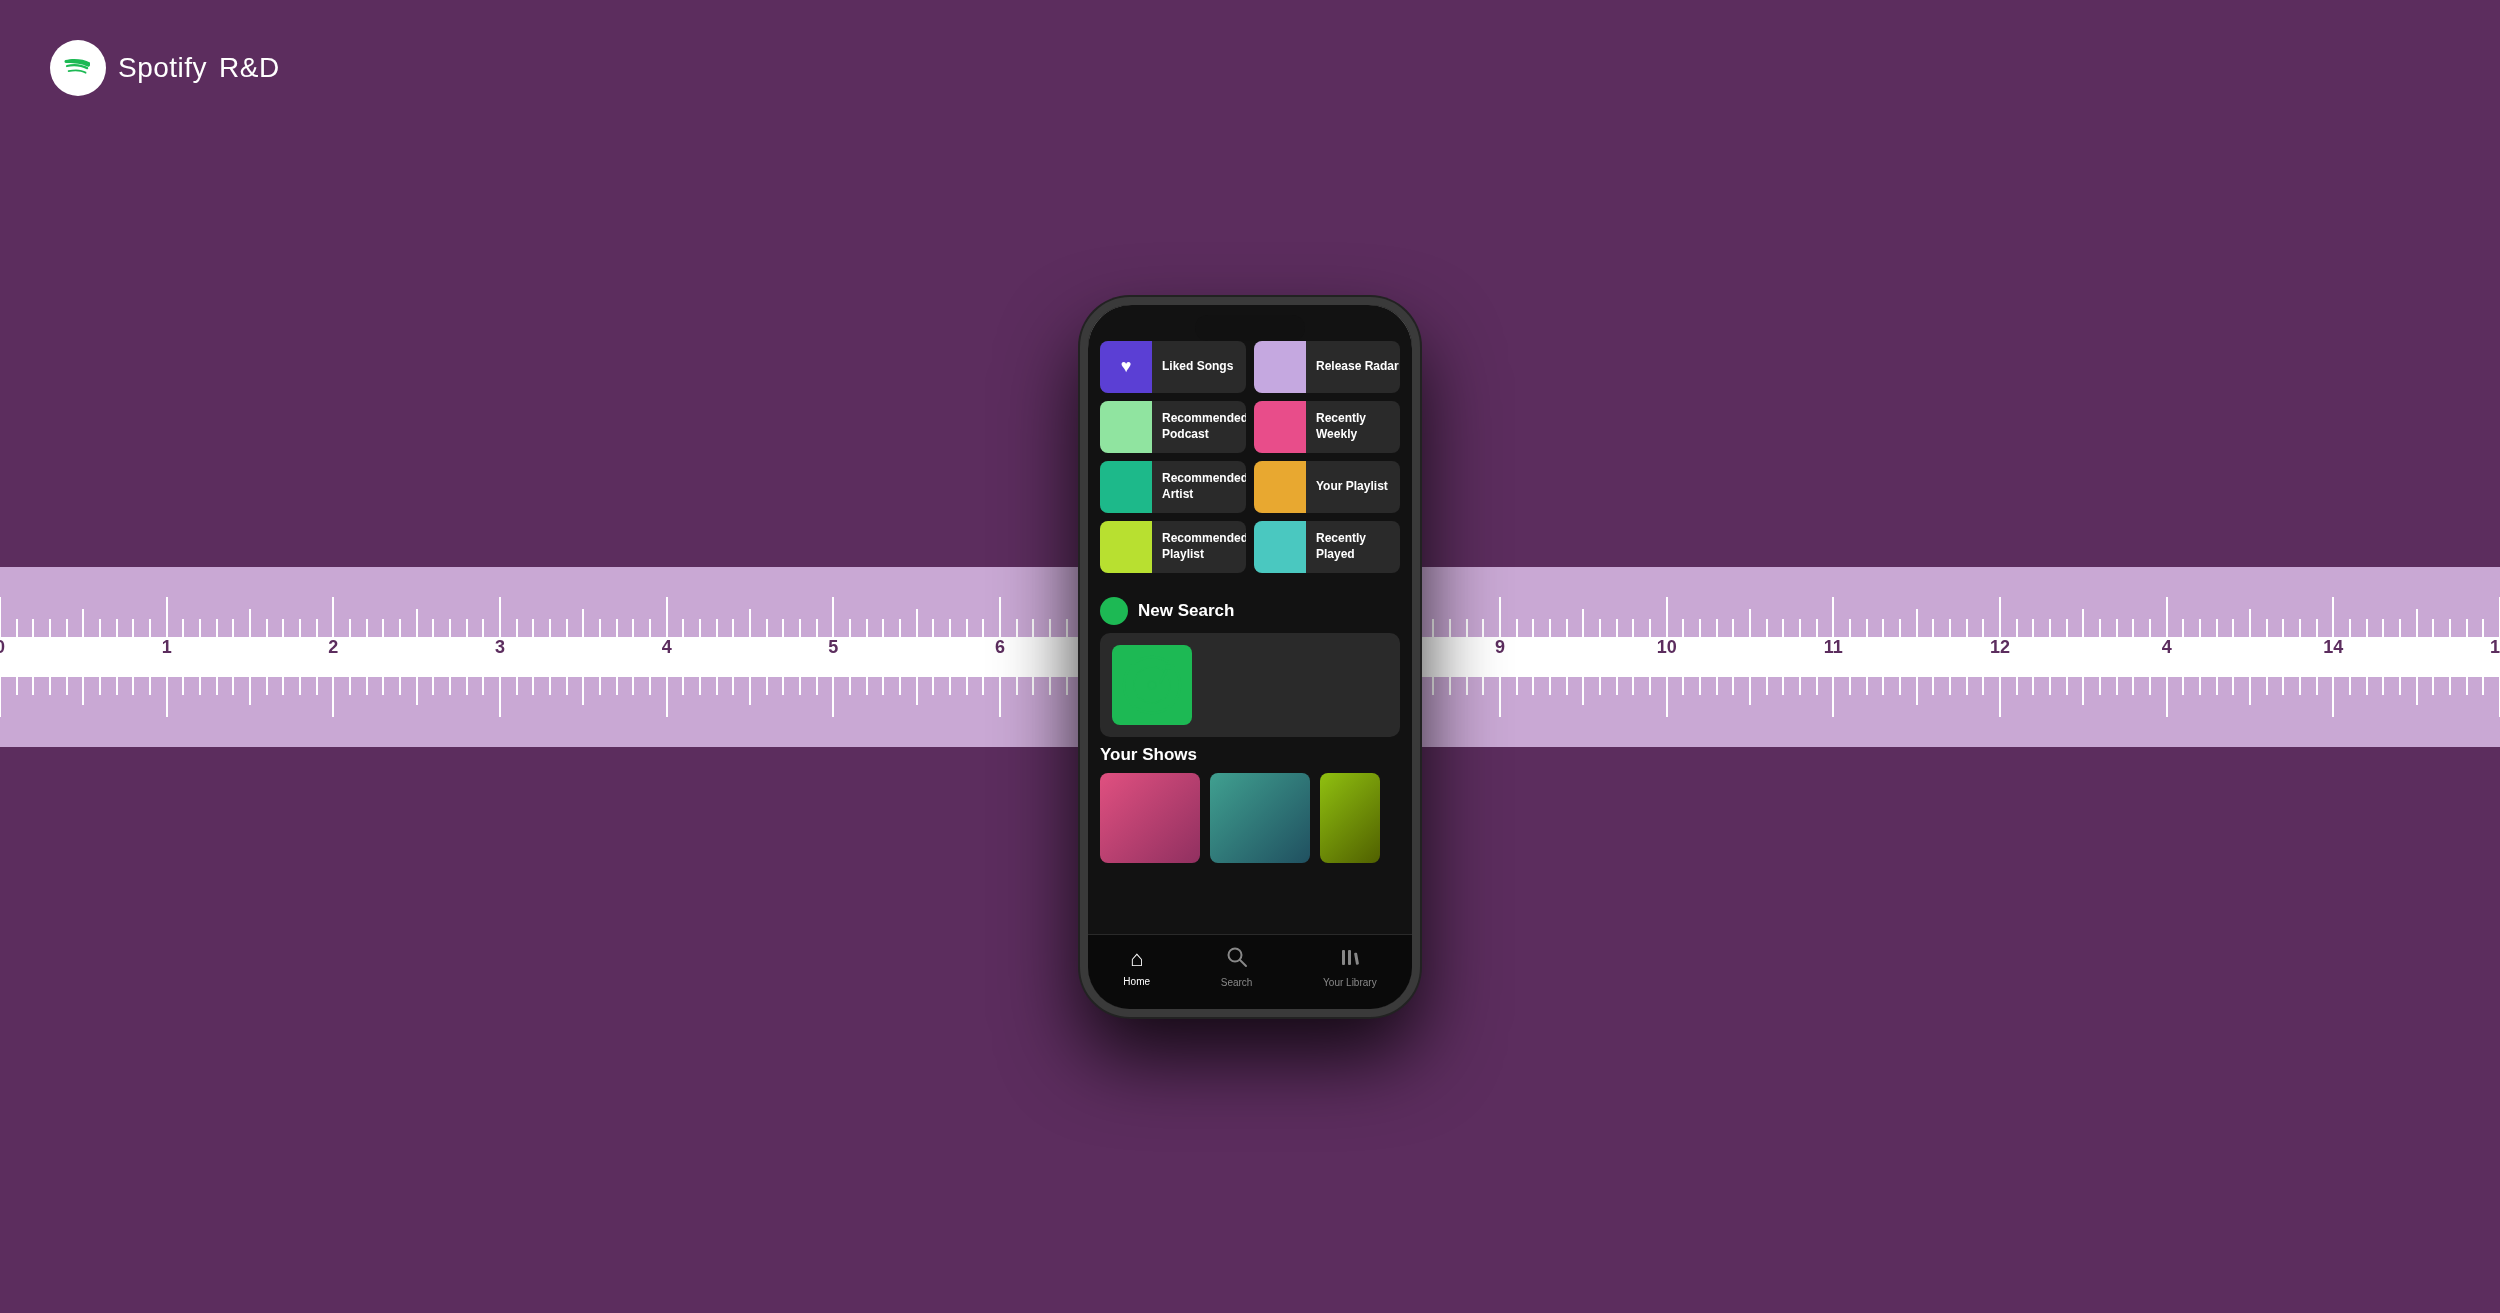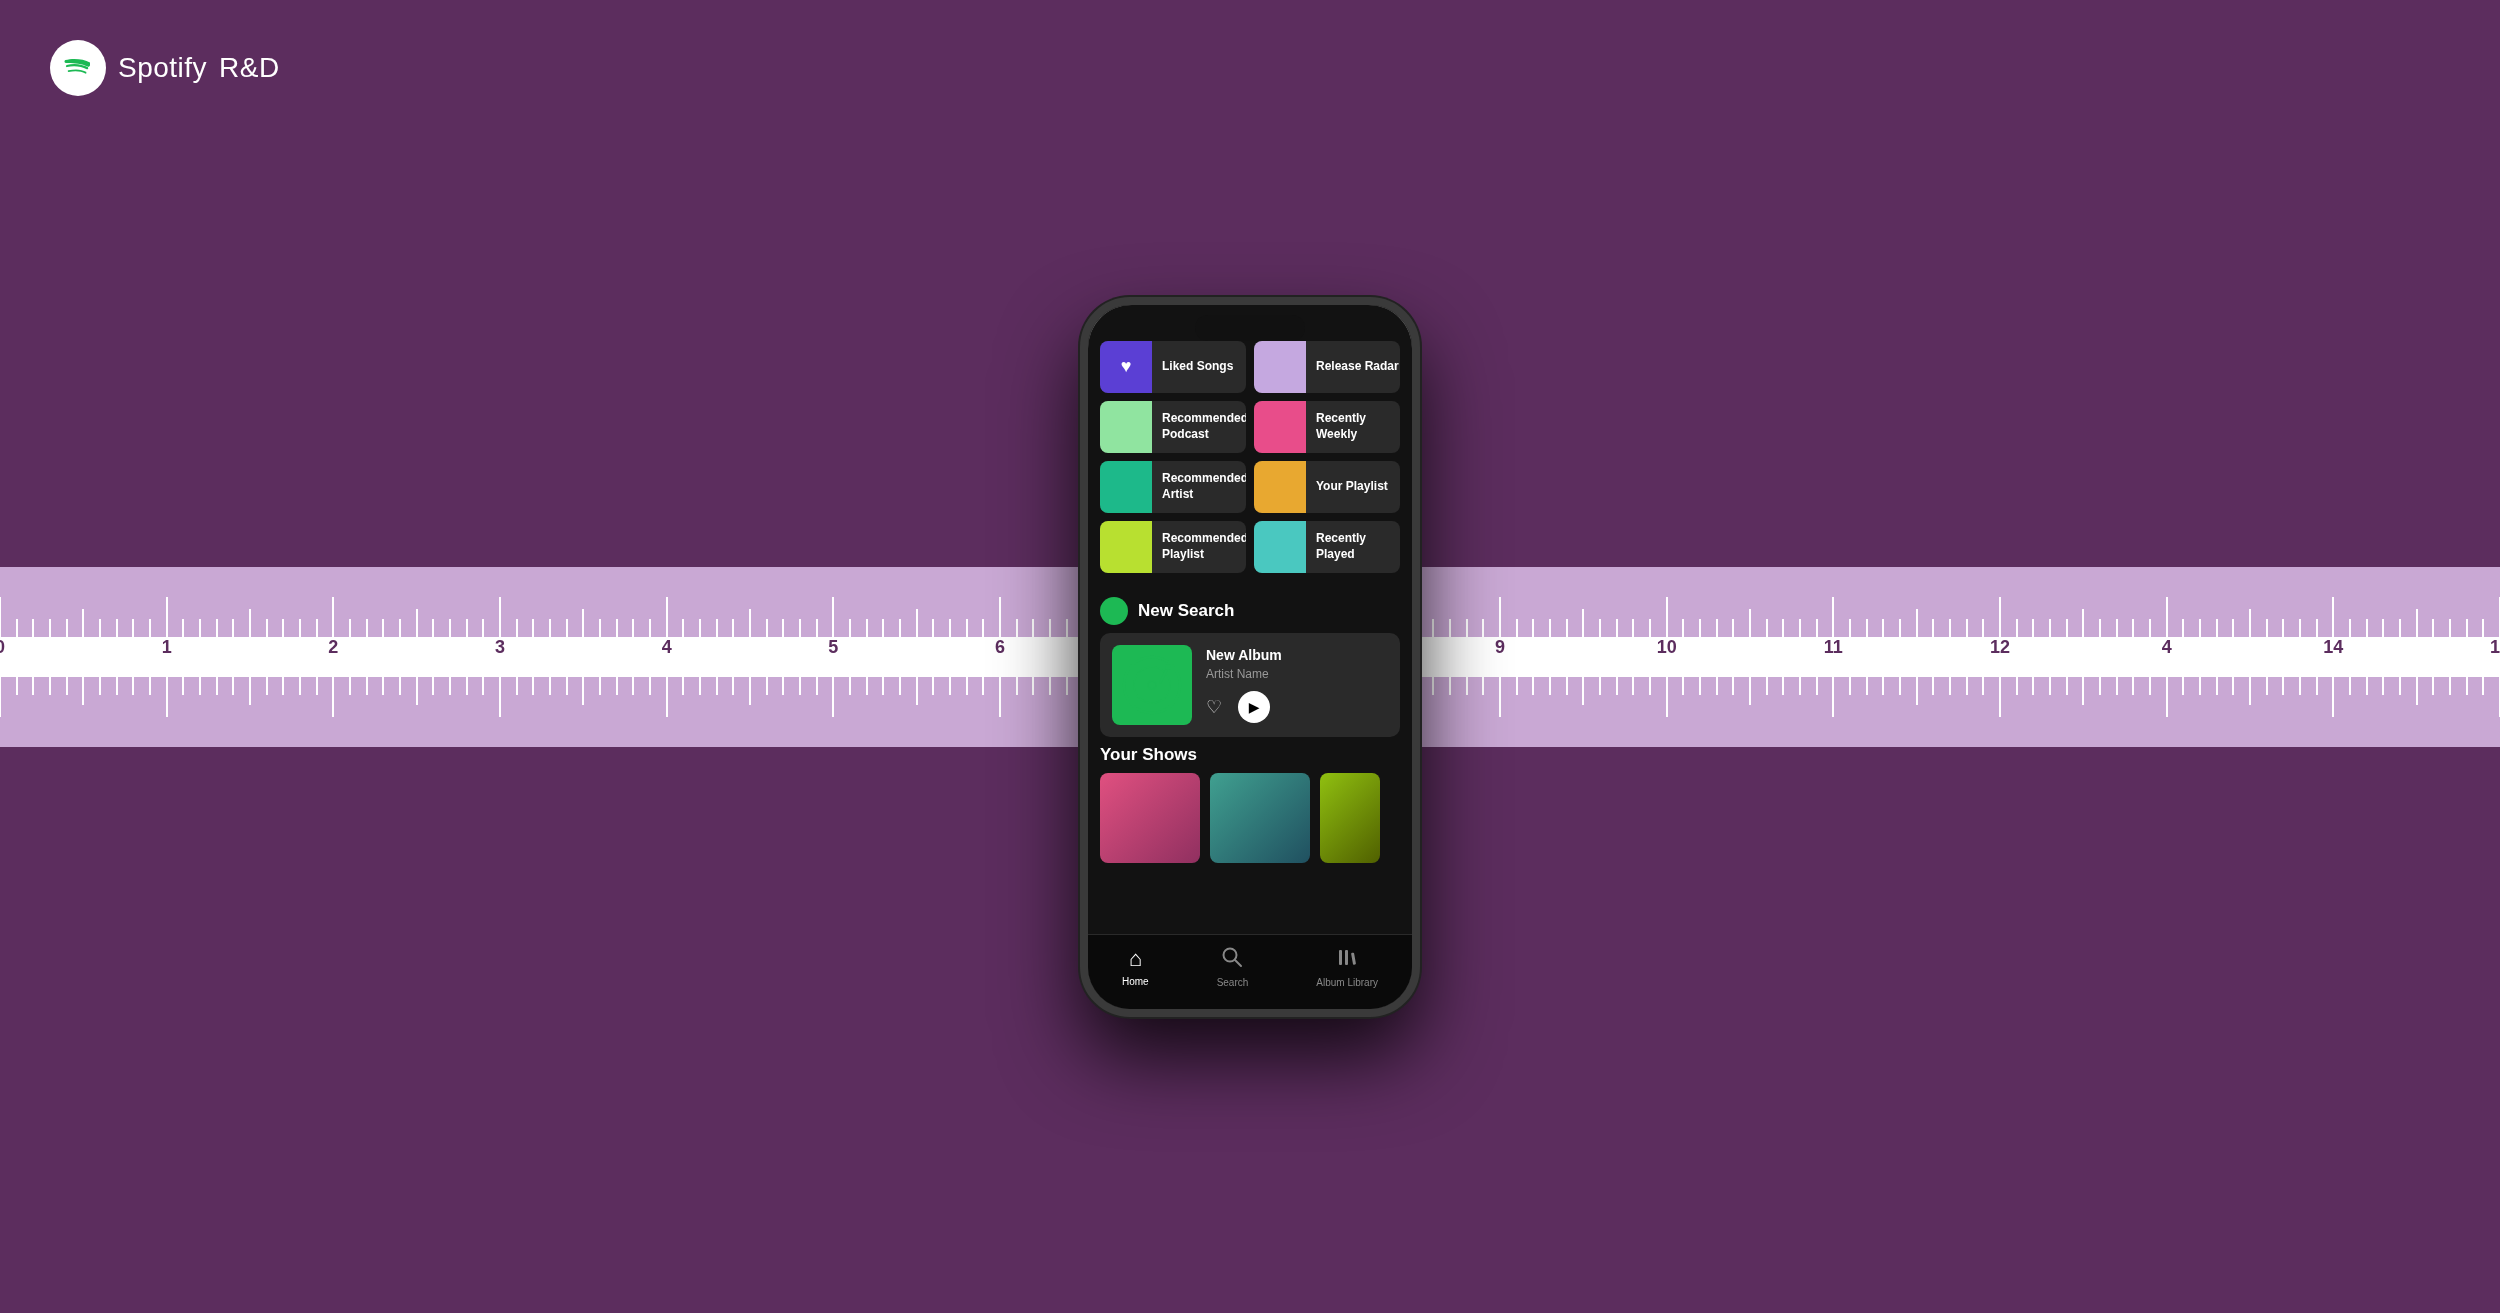--- a/index.html
+++ b/index.html
@@ -812,28 +812,20 @@
             <svg class="vinyl-svg" viewBox="0 0 60 60" fill="none">
               <circle cx="30" cy="30" r="28" stroke="#1db954" stroke-width="2.5" fill="none"></circle>
               <circle cx="30" cy="30" r="18" stroke="#1db954" stroke-width="1.5" fill="none"></circle>
               <circle cx="30" cy="30" r="4" stroke="#1db954" stroke-width="1.5" fill="none"></circle>
               <line x1="30" y1="4" x2="30" y2="12" stroke="#1db954" stroke-width="2"></line>
 
               <path d="M46 12 L38 28" stroke="#1db954" stroke-width="2" stroke-linecap="round"></path>
               <circle cx="46" cy="12" r="3" fill="#1db954"></circle>
             </svg>
           </div>
-          <div class="album-info">
-            <div class="album-title">New Album</div>
-            <div class="album-artist">Artist Name</div>
-            <div class="album-actions">
-              <div class="heart-btn">♡</div>
-              <div class="play-btn">▶</div>
-            </div>
-          </div>
         </div>
 
         <div class="shows-section">
           <div style="display:flex;align-items:center;gap:10px;margin-bottom:8px;">
             <span class="section-title">Your Shows</span>
           </div>
           <div class="shows-grid">
             <div class="show-card" style="width:100px;height:90px;background:linear-gradient(135deg,#e05080,#903060);border-radius:8px;"></div>
             <div class="show-card" style="width:100px;height:90px;background:linear-gradient(135deg,#40a090,#205060);border-radius:8px;"></div>
             <div class="show-card" style="width:60px;height:90px;background:linear-gradient(135deg,#90c010,#506000);border-radius:8px;"></div>
@@ -856,18 +848,18 @@
           <span class="nav-label">Search</span>
         </div>
         <div class="nav-item inactive">
           <span class="nav-icon" style="font-size:18px;">
             <svg width="22" height="22" viewBox="0 0 22 22" fill="none">
               <rect x="3" y="4" width="3" height="15" rx="1" fill="#888"></rect>
               <rect x="9" y="4" width="3" height="15" rx="1" fill="#888"></rect>
               <rect x="15" y="7" width="3" height="12" rx="1" fill="#888" transform="rotate(-10 15 7)"></rect>
             </svg>
           </span>
-          <span class="nav-label">Album Library</span>
+          <span class="nav-label">Your Library</span>
         </div>
       </div>
     </div>
   </div>
 </div>
 
 </body></html>

